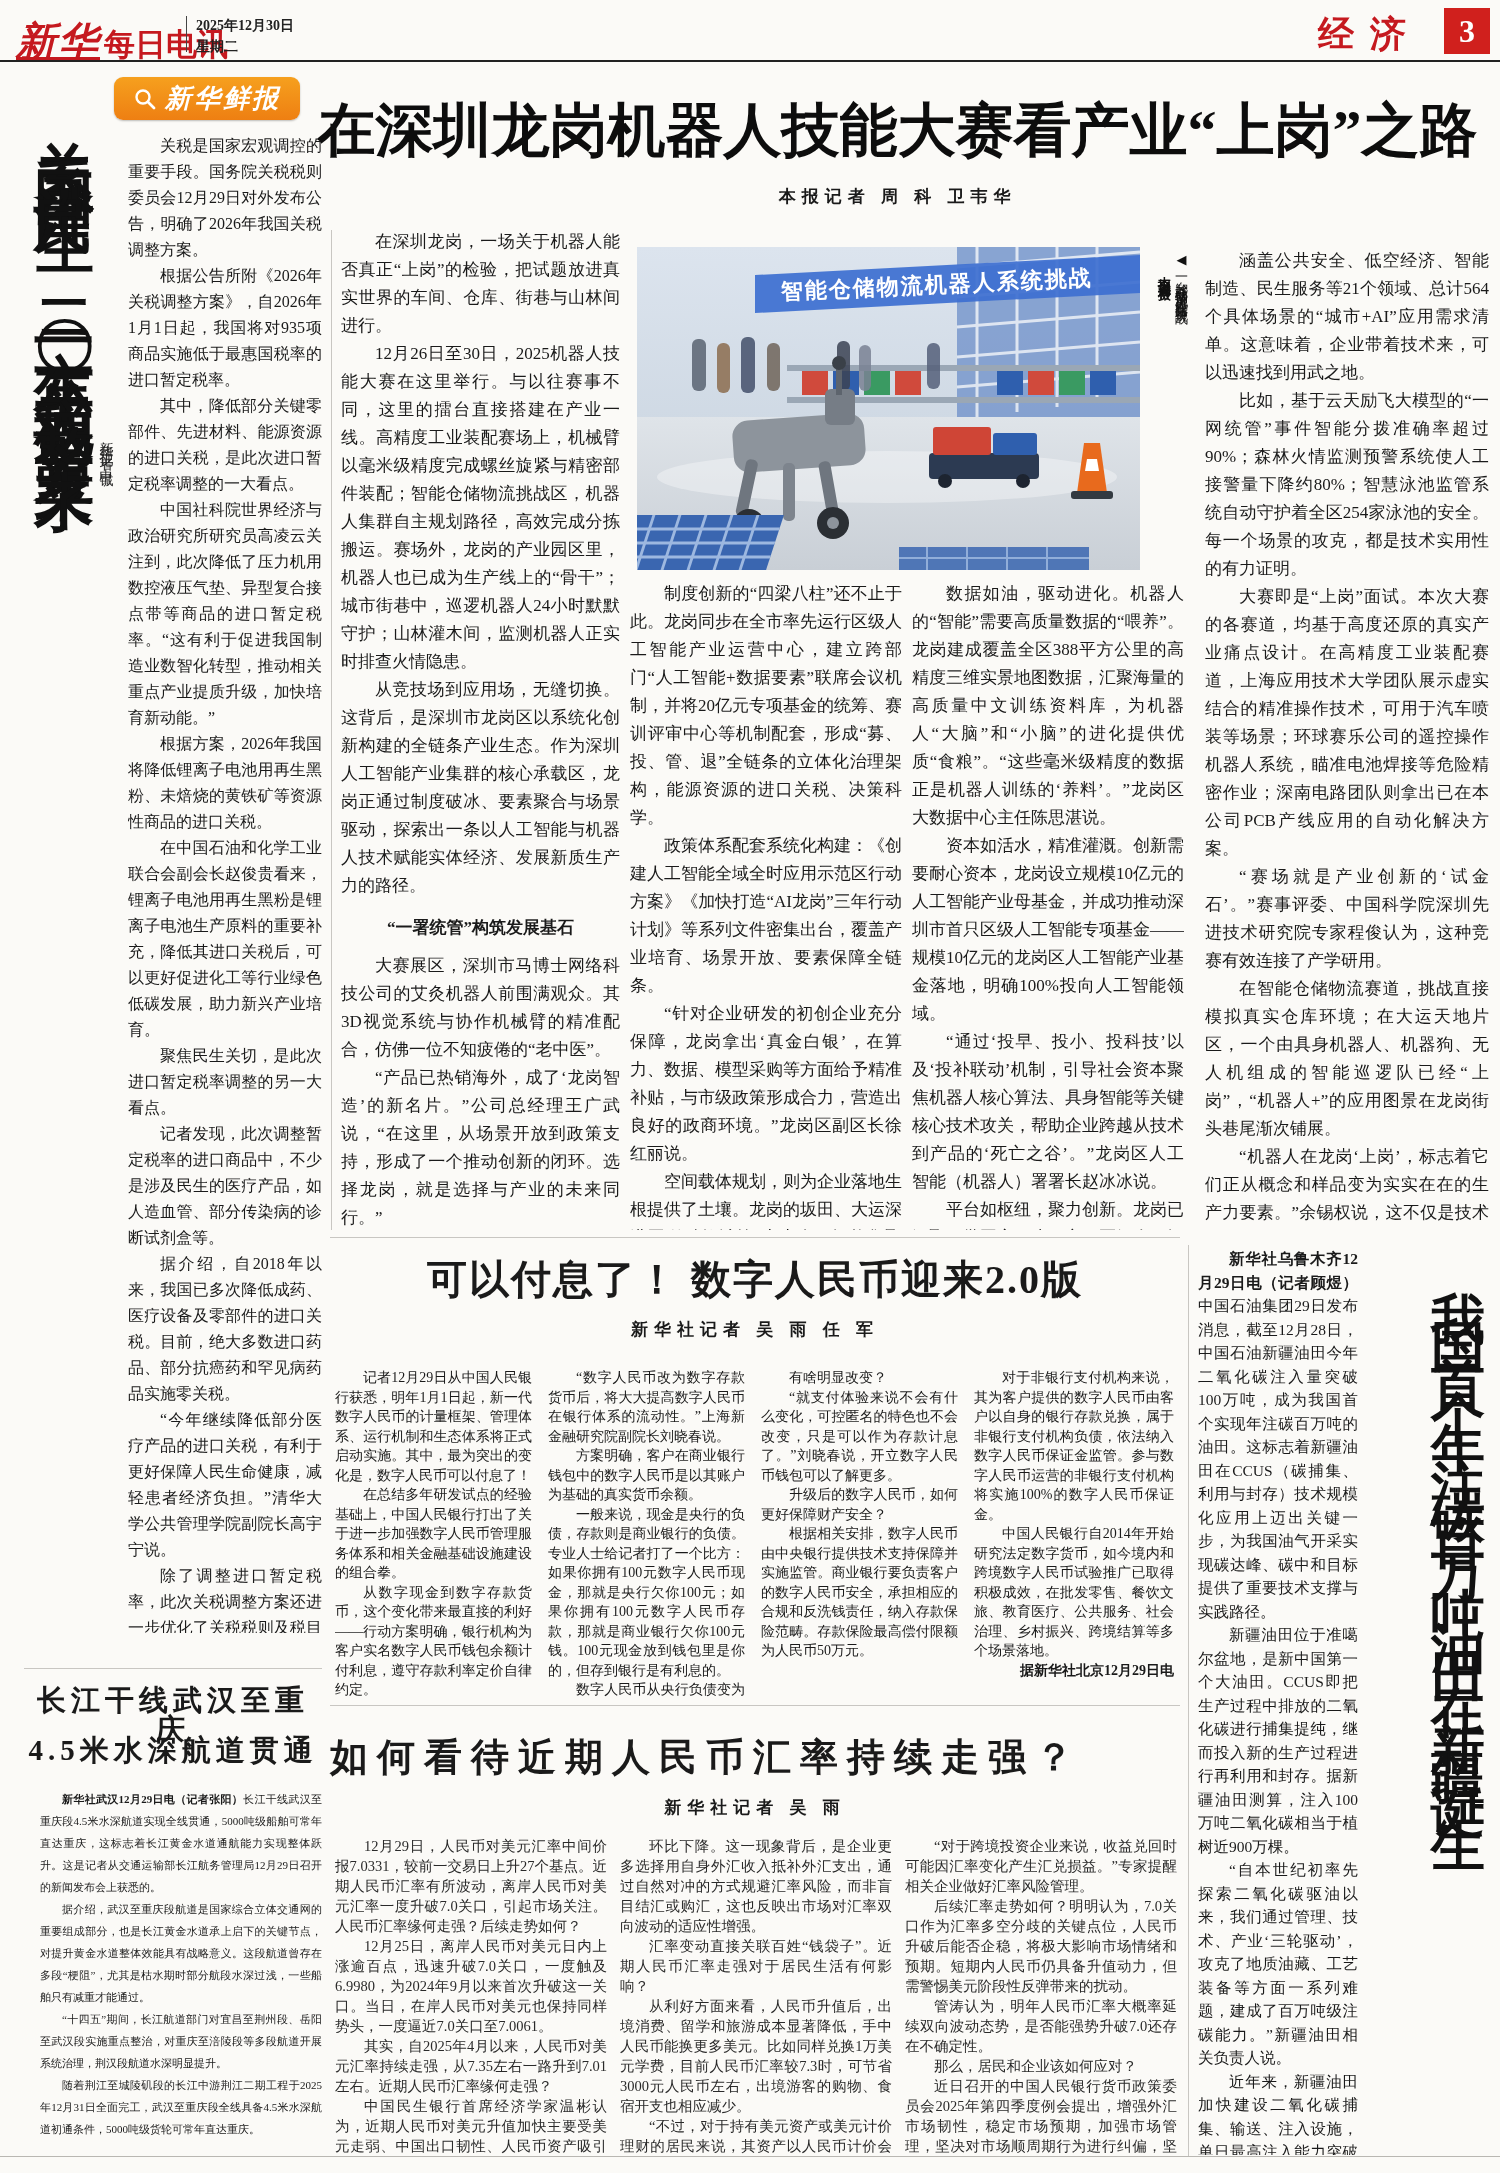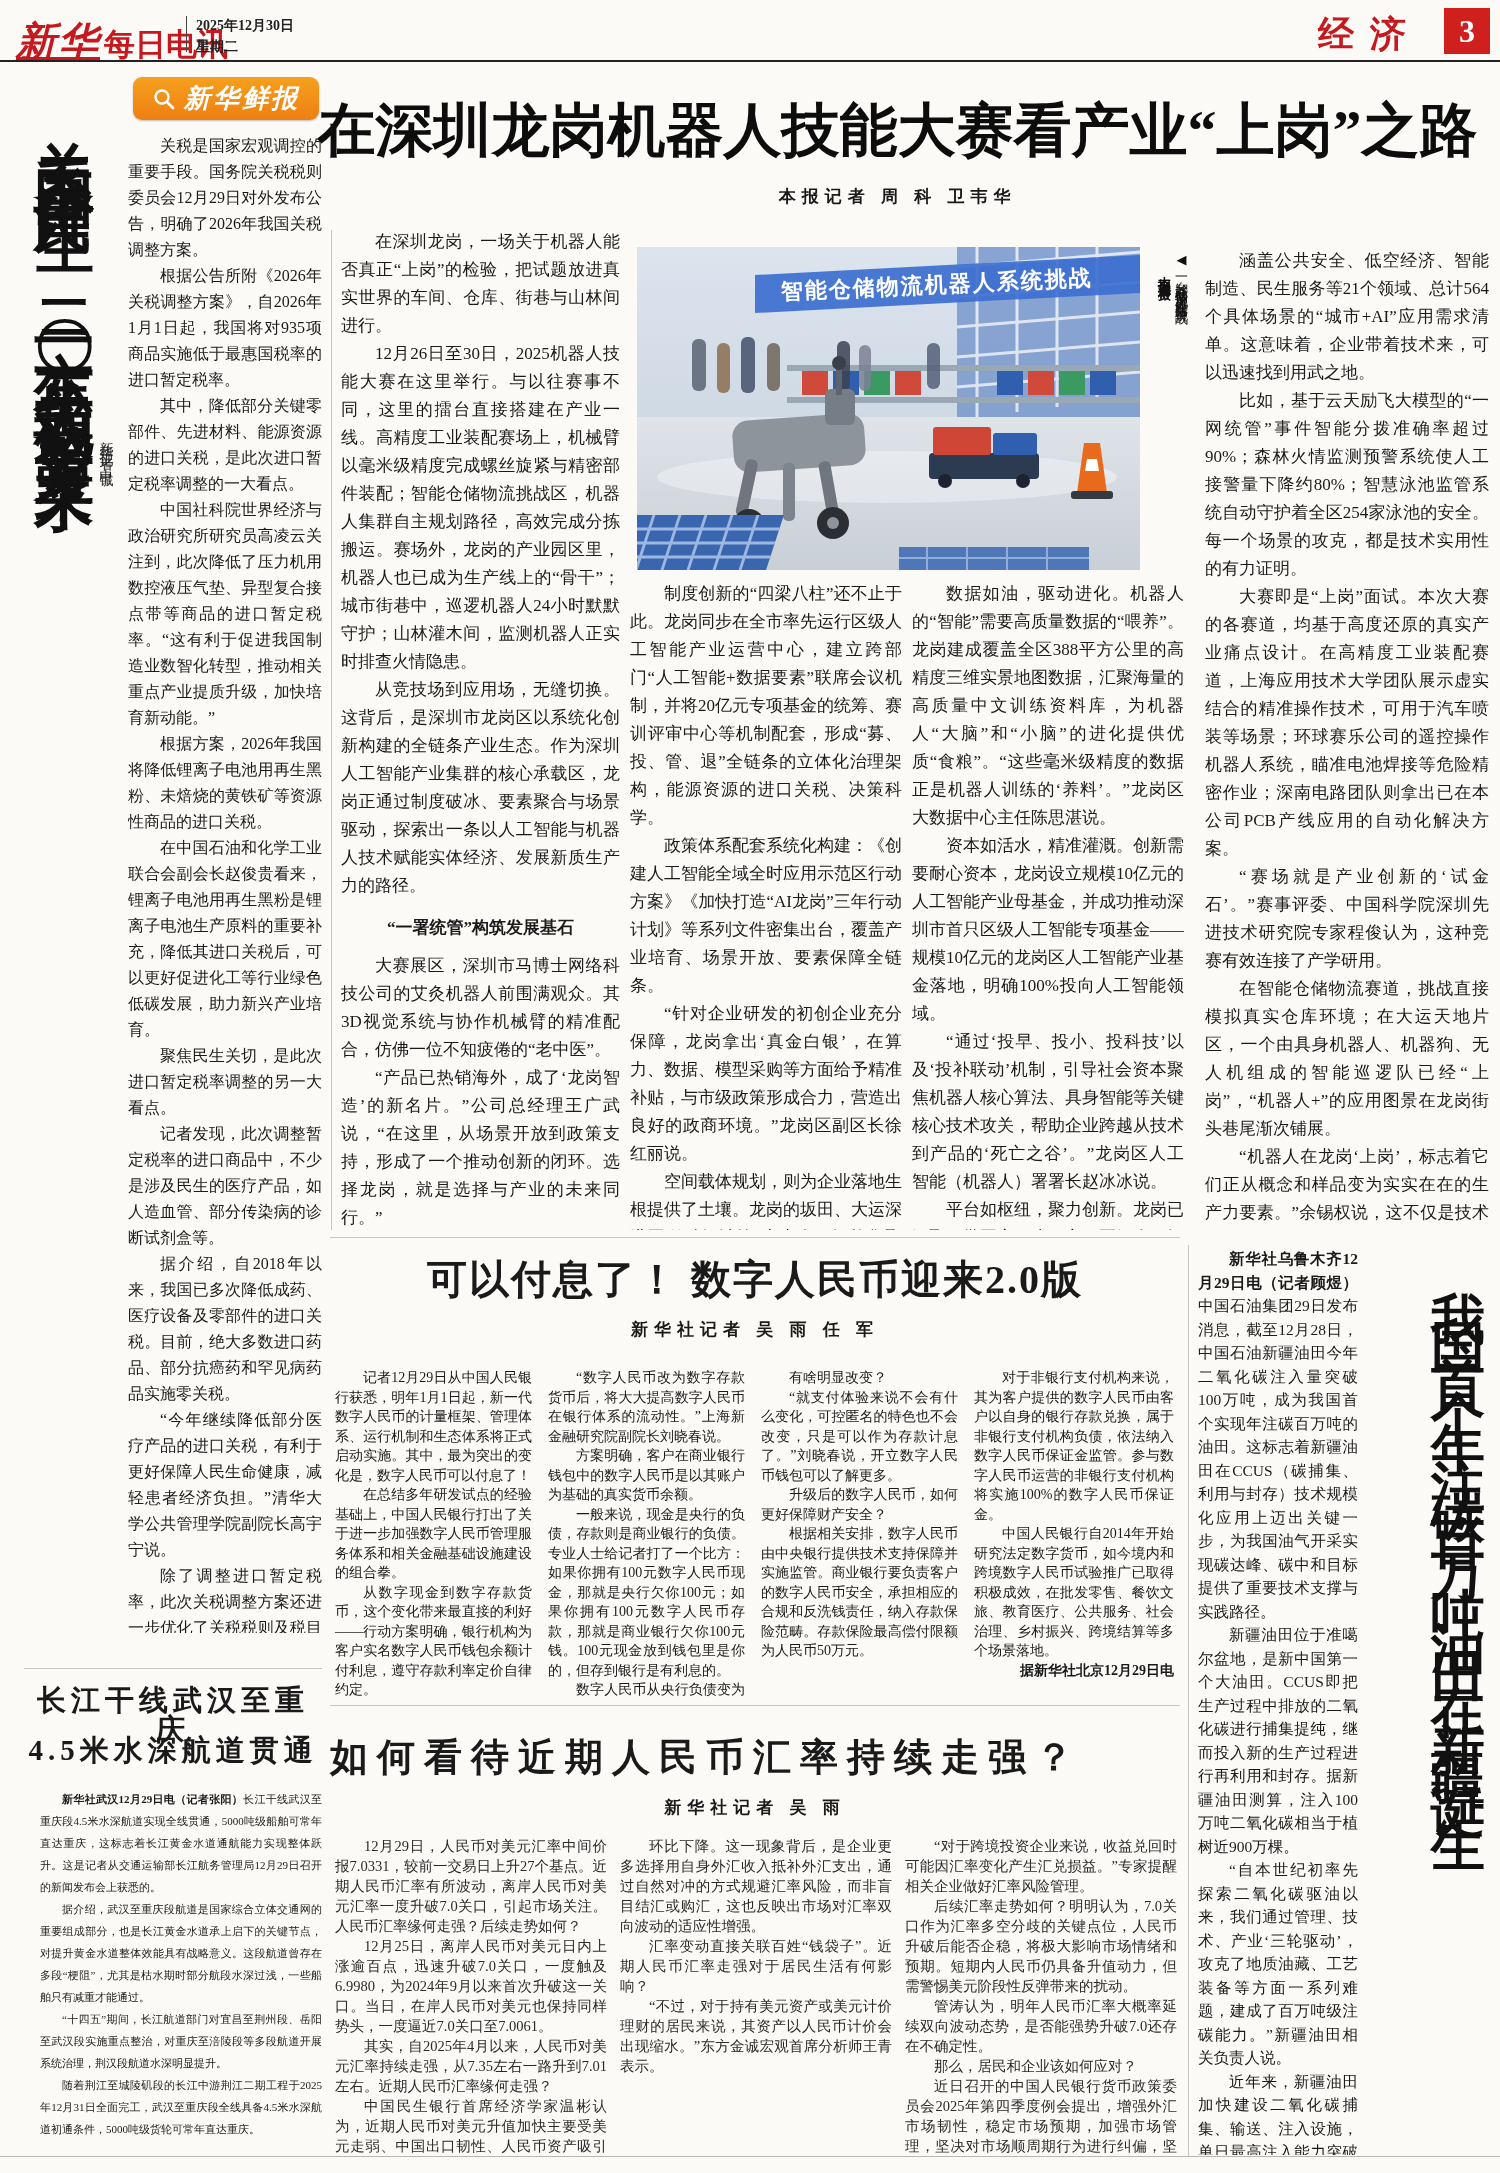--- a/index.html
+++ b/index.html
@@ -15,21 +15,21 @@
             display:flex;align-items:center;justify-content:center;}
   .rule{background:#222;}
   .hair{background:#c8c6c2;}
   
   .vert{writing-mode:vertical-rl;}
   .big-vhead{font-size:60px;font-weight:bold;letter-spacing:15px;line-height:88px;color:#111;}
   .oil-vhead{font-size:54px;font-weight:bold;letter-spacing:33px;line-height:64px;color:#111;}
   .vbyline{font-size:14px;letter-spacing:4px;color:#222;}
   
   .badge{background:linear-gradient(180deg,#f6a01e,#ee7f12);border-radius:9px;display:flex;
-         align-items:center;justify-content:center;gap:8px;box-shadow:0 1px 2px rgba(0,0,0,.25);margin-left:19px;}
+         align-items:center;justify-content:center;gap:8px;box-shadow:0 1px 2px rgba(0,0,0,.25);}
   .badge-text{color:#fff;font-weight:bold;font-style:italic;font-size:26px;letter-spacing:3px;}
   
   .col{overflow:hidden;text-align:justify;}
   .col p{margin:0;text-indent:2em;}
   .t-tax p{font-size:16px;line-height:26px;}
   .t-robot p{font-size:17px;line-height:28px;}
   .t-dcep p{font-size:14px;line-height:19.5px;}
   .t-fx p{font-size:14.5px;line-height:20px;color:#2a2a2a;}
   .t-cj p{font-size:11px;line-height:22px;margin-left:16px;}
   .t-oil p{font-size:15.5px;line-height:23.5px;}
@@ -285,20 +285,21 @@
   <div class="abs byline" style="left:330px;top:1796px;width:850px;">新华社记者 吴 雨</div>
   <div class="abs col t-fx" style="left:335px;top:1836px;width:272px;height:318px;">
       <p>12月29日，人民币对美元汇率中间价报7.0331，较前一交易日上升27个基点。近期人民币汇率有所波动，离岸人民币对美元汇率一度升破7.0关口，引起市场关注。人民币汇率缘何走强？后续走势如何？</p>
       <p>12月25日，离岸人民币对美元日内上涨逾百点，迅速升破7.0关口，一度触及6.9980，为2024年9月以来首次升破这一关口。当日，在岸人民币对美元也保持同样势头，一度逼近7.0关口至7.0061。</p>
       <p>其实，自2025年4月以来，人民币对美元汇率持续走强，从7.35左右一路升到7.01左右。近期人民币汇率缘何走强？</p>
       <p>中国民生银行首席经济学家温彬认为，近期人民币对美元升值加快主要受美元走弱、中国出口韧性、人民币资产吸引力提升等因素支撑。</p>
     </div>
   <div class="abs col t-fx" style="left:620px;top:1836px;width:272px;height:318px;">
       <p>环比下降。这一现象背后，是企业更多选择用自身外汇收入抵补外汇支出，通过自然对冲的方式规避汇率风险，而非盲目结汇或购汇，这也反映出市场对汇率双向波动的适应性增强。</p>
       <p>汇率变动直接关联百姓“钱袋子”。近期人民币汇率走强对于居民生活有何影响？</p>
+      <p>从利好方面来看，人民币升值后，出境消费、留学和旅游成本显著降低，手中人民币能换更多美元。比如同样兑换1万美元学费，目前人民币汇率较7.3时，可节省3000元人民币左右，出境游客的购物、食宿开支也相应减少。</p>
       <p>“不过，对于持有美元资产或美元计价理财的居民来说，其资产以人民币计价会出现缩水。”东方金诚宏观首席分析师王青表示。</p>
     </div>
   <div class="abs col t-fx" style="left:905px;top:1836px;width:272px;height:318px;">
     <div>
         <p>“对于跨境投资企业来说，收益兑回时可能因汇率变化产生汇兑损益。”专家提醒相关企业做好汇率风险管理。</p>
         <p>后续汇率走势如何？明明认为，7.0关口作为汇率多空分歧的关键点位，人民币升破后能否企稳，将极大影响市场情绪和预期。短期内人民币仍具备升值动力，但需警惕美元阶段性反弹带来的扰动。</p>
         <p>管涛认为，明年人民币汇率大概率延续双向波动态势，是否能强势升破7.0还存在不确定性。</p>
         <p>那么，居民和企业该如何应对？</p>
         <p>近日召开的中国人民银行货币政策委员会2025年第四季度例会提出，增强外汇市场韧性，稳定市场预期，加强市场管理，坚决对市场顺周期行为进行纠偏，坚决防范汇率超调风险，保持人民币汇率在合理均衡水平上的基本稳定。</p>
       </div>

